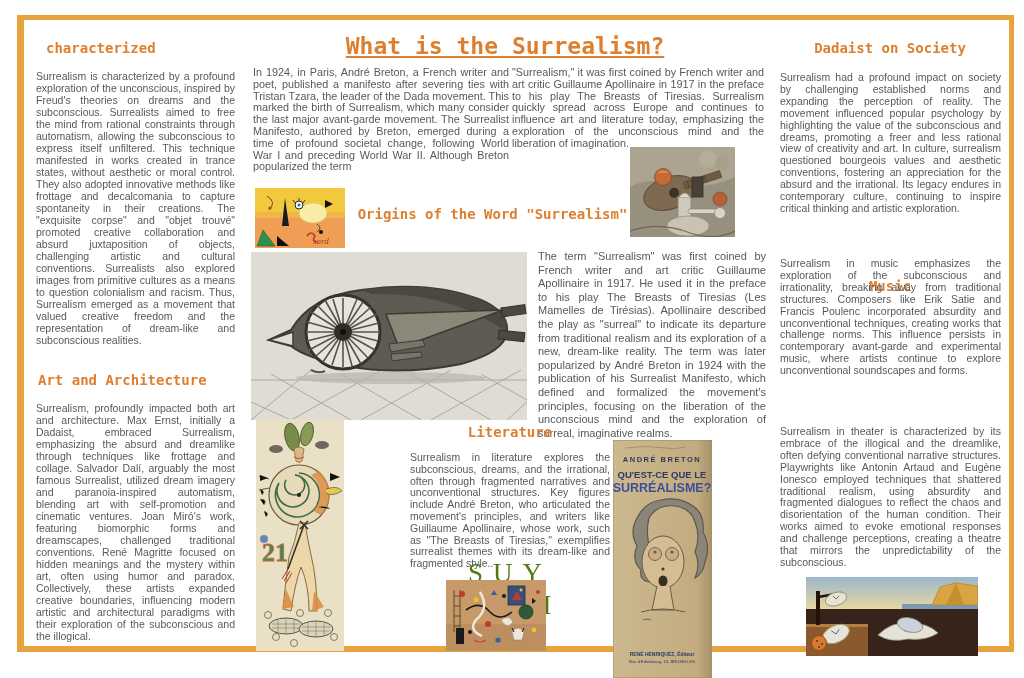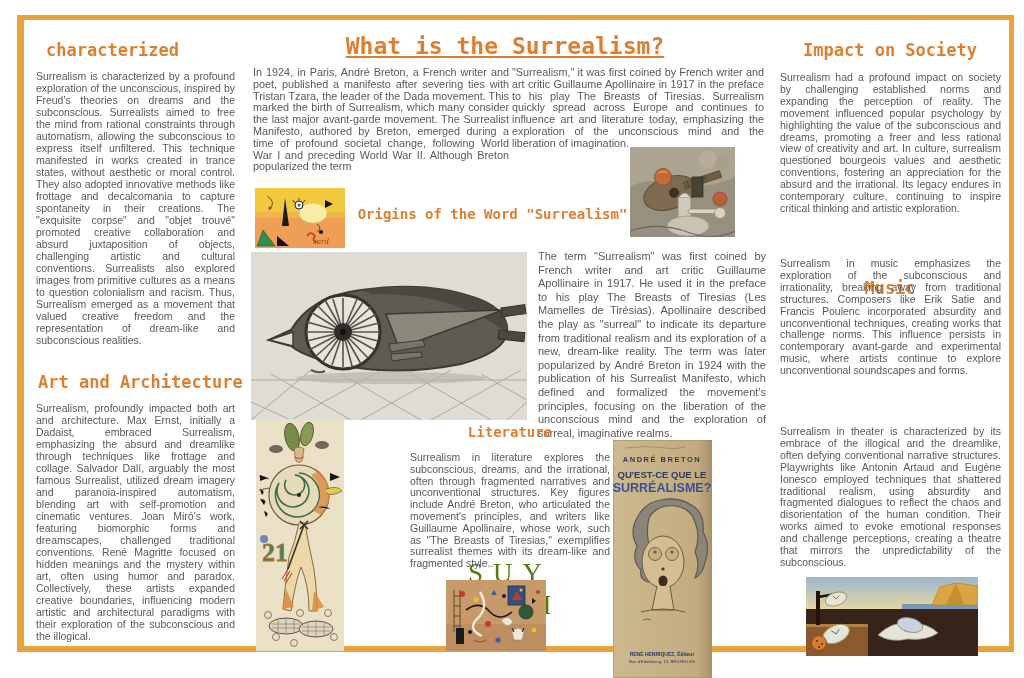--- a/index.html
+++ b/index.html
@@ -6,21 +6,21 @@
   .canvas{position:relative;width:1024px;height:678px;background:#ffffff;overflow:hidden;
           font-family:"Liberation Sans",sans-serif;}
   .frame{position:absolute;left:17px;top:15px;width:997px;height:637px;box-sizing:border-box;
          border:5px solid #e8a33d;border-left-width:7px;border-bottom-width:6px;}
   .h-orange{position:absolute;font-family:"DejaVu Sans Mono",monospace;font-weight:bold;
             color:#dd7f2f;white-space:nowrap;}
   .h-center{text-align:center;}
   .body{position:absolute;margin:0;color:#57585b;text-align:justify;
         font-size:10.5px;line-height:12px;letter-spacing:0;}
   .title{font-size:23px;text-decoration:underline;}
-  .sec{font-size:17px;}
+  .sec{font-size:14px;}
   .art{position:absolute;line-height:0;}
   .art svg{display:block;}
   .wm{position:absolute;font-family:"Liberation Serif",serif;color:#4d7c0f;
       letter-spacing:10px;font-size:27px;z-index:0;}
 </style>
 </head>
 <body>
 
 <div class="canvas">
 
@@ -229,21 +229,21 @@
       <circle cx="50" cy="129" r="1.6" fill="#4a3a2a"></circle>
       <ellipse cx="50" cy="141" rx="4.5" ry="5.5" fill="#3a2e22"></ellipse>
       <path d="M44,146 q-3,14 -5,24 l22,0 q-2,-10 -4,-24" fill="#d4bd92" stroke="#6b5b45" stroke-width="1"></path>
       <path d="M28,172 q22,-6 44,0" stroke="#6b5b45" stroke-width="1" fill="none"></path>
       <path d="M30,180 q4,-2 8,0" stroke="#55524a" stroke-width="0.8" fill="none"></path>
       <text x="49" y="216" text-anchor="middle" font-family="Liberation Sans,sans-serif" font-weight="bold" font-size="5" fill="#2b3a66">RENÉ HENRIQUEZ, Éditeur</text>
       <text x="49" y="223" text-anchor="middle" font-family="Liberation Sans,sans-serif" font-size="4.2" fill="#2b3a66">Rue d'Edimbourg, 13, BRUXELLES</text>
     </svg>
   </div>
 
-  <div class="h-orange sec h-center" style="left:780px;top:40px;width:220px;">Impact on Society</div>
+  <div class="h-orange sec h-center" style="left:780px;top:40px;width:220px;">Dadaist on Society</div>
   <p class="body" style="left:780px;top:72px;width:221px;line-height:11.9px;">Surrealism had a profound impact on society by challenging established norms and expanding the perception of reality. The movement influenced popular psychology by highlighting the value of the subconscious and dreams, promoting a freer and less rational view of creativity and art. In culture, surrealism questioned bourgeois values and aesthetic conventions, fostering an appreciation for the absurd and the irrational. Its legacy endures in contemporary culture, continuing to inspire critical thinking and artistic exploration.</p>
 
   <div class="h-orange sec h-center" style="left:780px;top:231px;width:220px;margin-top:47px;">Music</div>
   <p class="body" style="left:780px;top:258px;width:221px;line-height:11.9px;">Surrealism in music emphasizes the exploration of the subconscious and irrationality, breaking away from traditional structures. Composers like Erik Satie and Francis Poulenc incorporated absurdity and unconventional techniques, creating works that challenge norms. This influence persists in contemporary avant-garde and experimental music, where artists continue to explore unconventional soundscapes and forms.</p>
 
   <p class="body" style="left:780px;top:426px;width:221px;line-height:11.9px;">Surrealism in theater is characterized by its embrace of the illogical and the dreamlike, often defying conventional narrative structures. Playwrights like Antonin Artaud and Eugène Ionesco employed techniques that shattered traditional realism, using absurdity and fragmented dialogues to reflect the chaos and disorientation of the human condition. Their works aimed to evoke emotional responses and challenge perceptions, creating a theatre that mirrors the unpredictability of the subconscious.</p>
 
   <div class="art" style="left:806px;top:577px;">
     <svg width="172" height="79" viewBox="0 0 172 79">
       <defs>

